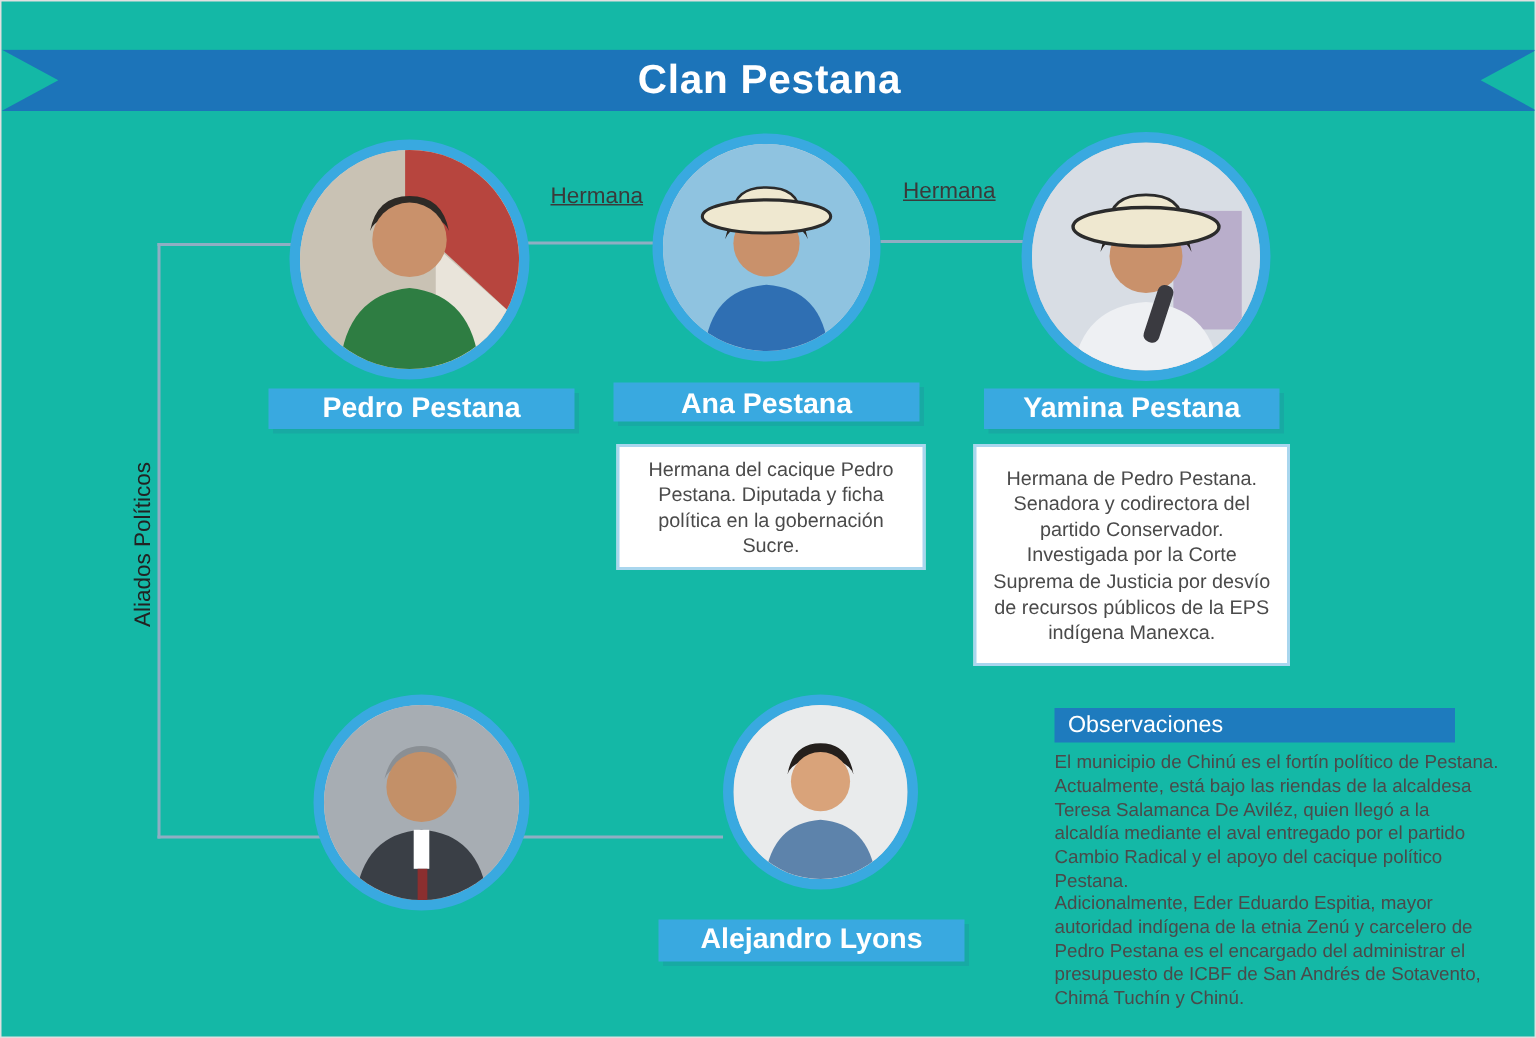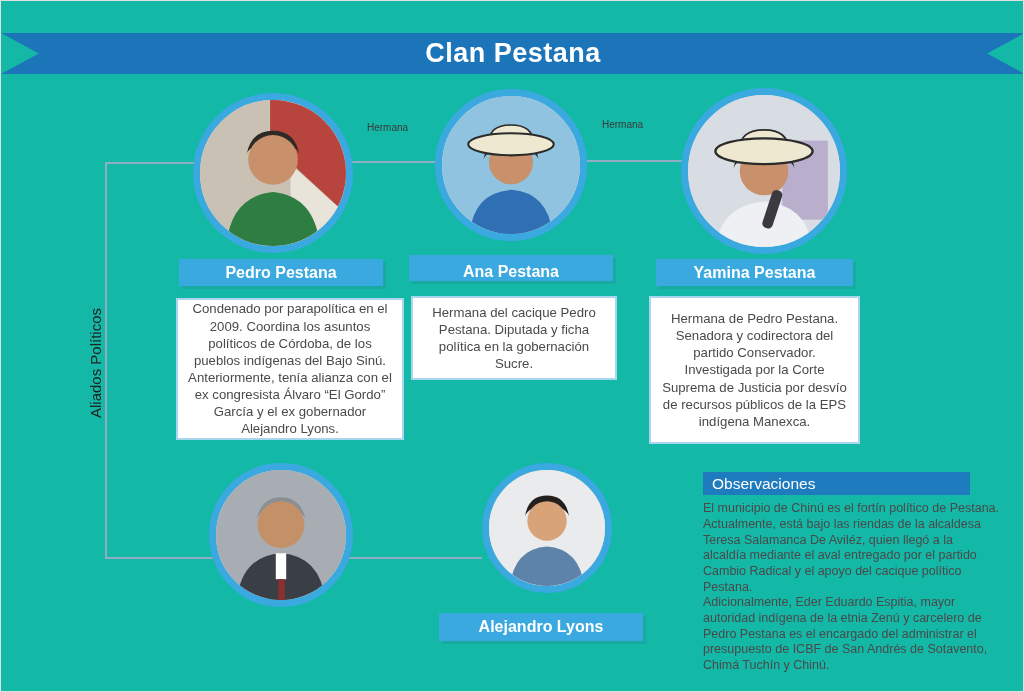--- a/index.html
+++ b/index.html
@@ -21,33 +21,33 @@
   
   .photo-circle{
     position:absolute;border-radius:50%;border:7px solid #39A9E0;
     overflow:hidden;background:#d5d5d5;z-index:2;box-sizing:border-box;
   }
   .photo-circle svg{display:block;width:100%;height:100%;}
   
   .name-bar{
     position:absolute;background:#39A9E0;color:#ffffff;
     display:flex;align-items:center;justify-content:center;
-    font-weight:700;font-size:16px;z-index:3;
+    font-weight:700;font-size:19px;z-index:3;
     box-shadow:3px 3px 0 rgba(38,110,150,0.18);
   }
   
   .info-box{
     position:absolute;background:#ffffff;border:2px solid #A9D6EE;
     color:#4A4A4A;font-size:13.2px;line-height:1.3;text-align:center;
     display:flex;align-items:center;justify-content:center;
     padding:8px 9px;box-sizing:border-box;z-index:3;
   }
   
   .relation-label{
-    position:absolute;color:#3a3a3a;font-size:10px;z-index:3;
+    position:absolute;color:#3a3a3a;font-size:15px;z-index:3;text-decoration:underline;
   }
   
   .side-label{
     position:absolute;left:29px;top:352px;width:130px;height:20px;
     display:flex;align-items:center;justify-content:center;
     color:#222222;font-size:15px;
     transform:rotate(-90deg);transform-origin:center;z-index:3;
   }
   
   .obs-header{
@@ -87,23 +87,20 @@
       <rect width="100" height="100" fill="#c9c2b4"></rect>
       <path d="M48 0 H100 V78 L48 30 Z" fill="#b7453e"></path>
       <path d="M62 44 L100 78 V100 H62 Z" fill="#e9e4da"></path>
       <path d="M32 37 q3 -16 18 -16 q15 0 18 16 q-2 -7 -18 -7 q-16 0 -18 7 Z" fill="#2e2a26"></path>
       <circle cx="50" cy="41" r="17" fill="#c9916b"></circle>
       <path d="M18 100 Q21 66 50 63 Q79 66 82 100 Z" fill="#2e7d42"></path>
     </svg>
   </div>
   <div class="name-bar" style="left:178px;top:258px;width:204px;height:27px;">
     <span>Pedro Pestana</span>
-  </div>
-  <div class="info-box" style="left:175px;top:297px;width:228px;height:142px;">
-    <span>Condenado por parapolítica en el 2009. Coordina los asuntos políticos de Córdoba, de los pueblos indígenas del Bajo Sinú. Anteriormente, tenía alianza con el ex congresista Álvaro “El Gordo” García y el ex gobernador Alejandro Lyons.</span>
   </div>
 
   <div class="photo-circle" style="left:434px;top:88px;width:152px;height:152px;">
     <svg viewBox="0 0 100 100" preserveAspectRatio="none">
       <rect width="100" height="100" fill="#8fc3e0"></rect>
       <path d="M30 46 q4 -20 20 -20 q16 0 20 20 q-4 -9 -20 -9 q-16 0 -20 9 Z" fill="#2b2420"></path>
       <circle cx="50" cy="48" r="16" fill="#c9916b"></circle>
       <path d="M34 34 q0 -13 16 -13 q16 0 16 13 Z" fill="#efe8d0" stroke="#2b2b2b" stroke-width="1.2"></path>
       <ellipse cx="50" cy="35" rx="31" ry="8" fill="#efe8d0" stroke="#2b2b2b" stroke-width="1.5"></ellipse>
       <path d="M20 100 Q23 70 50 68 Q77 70 80 100 Z" fill="#2f6fb3"></path>

